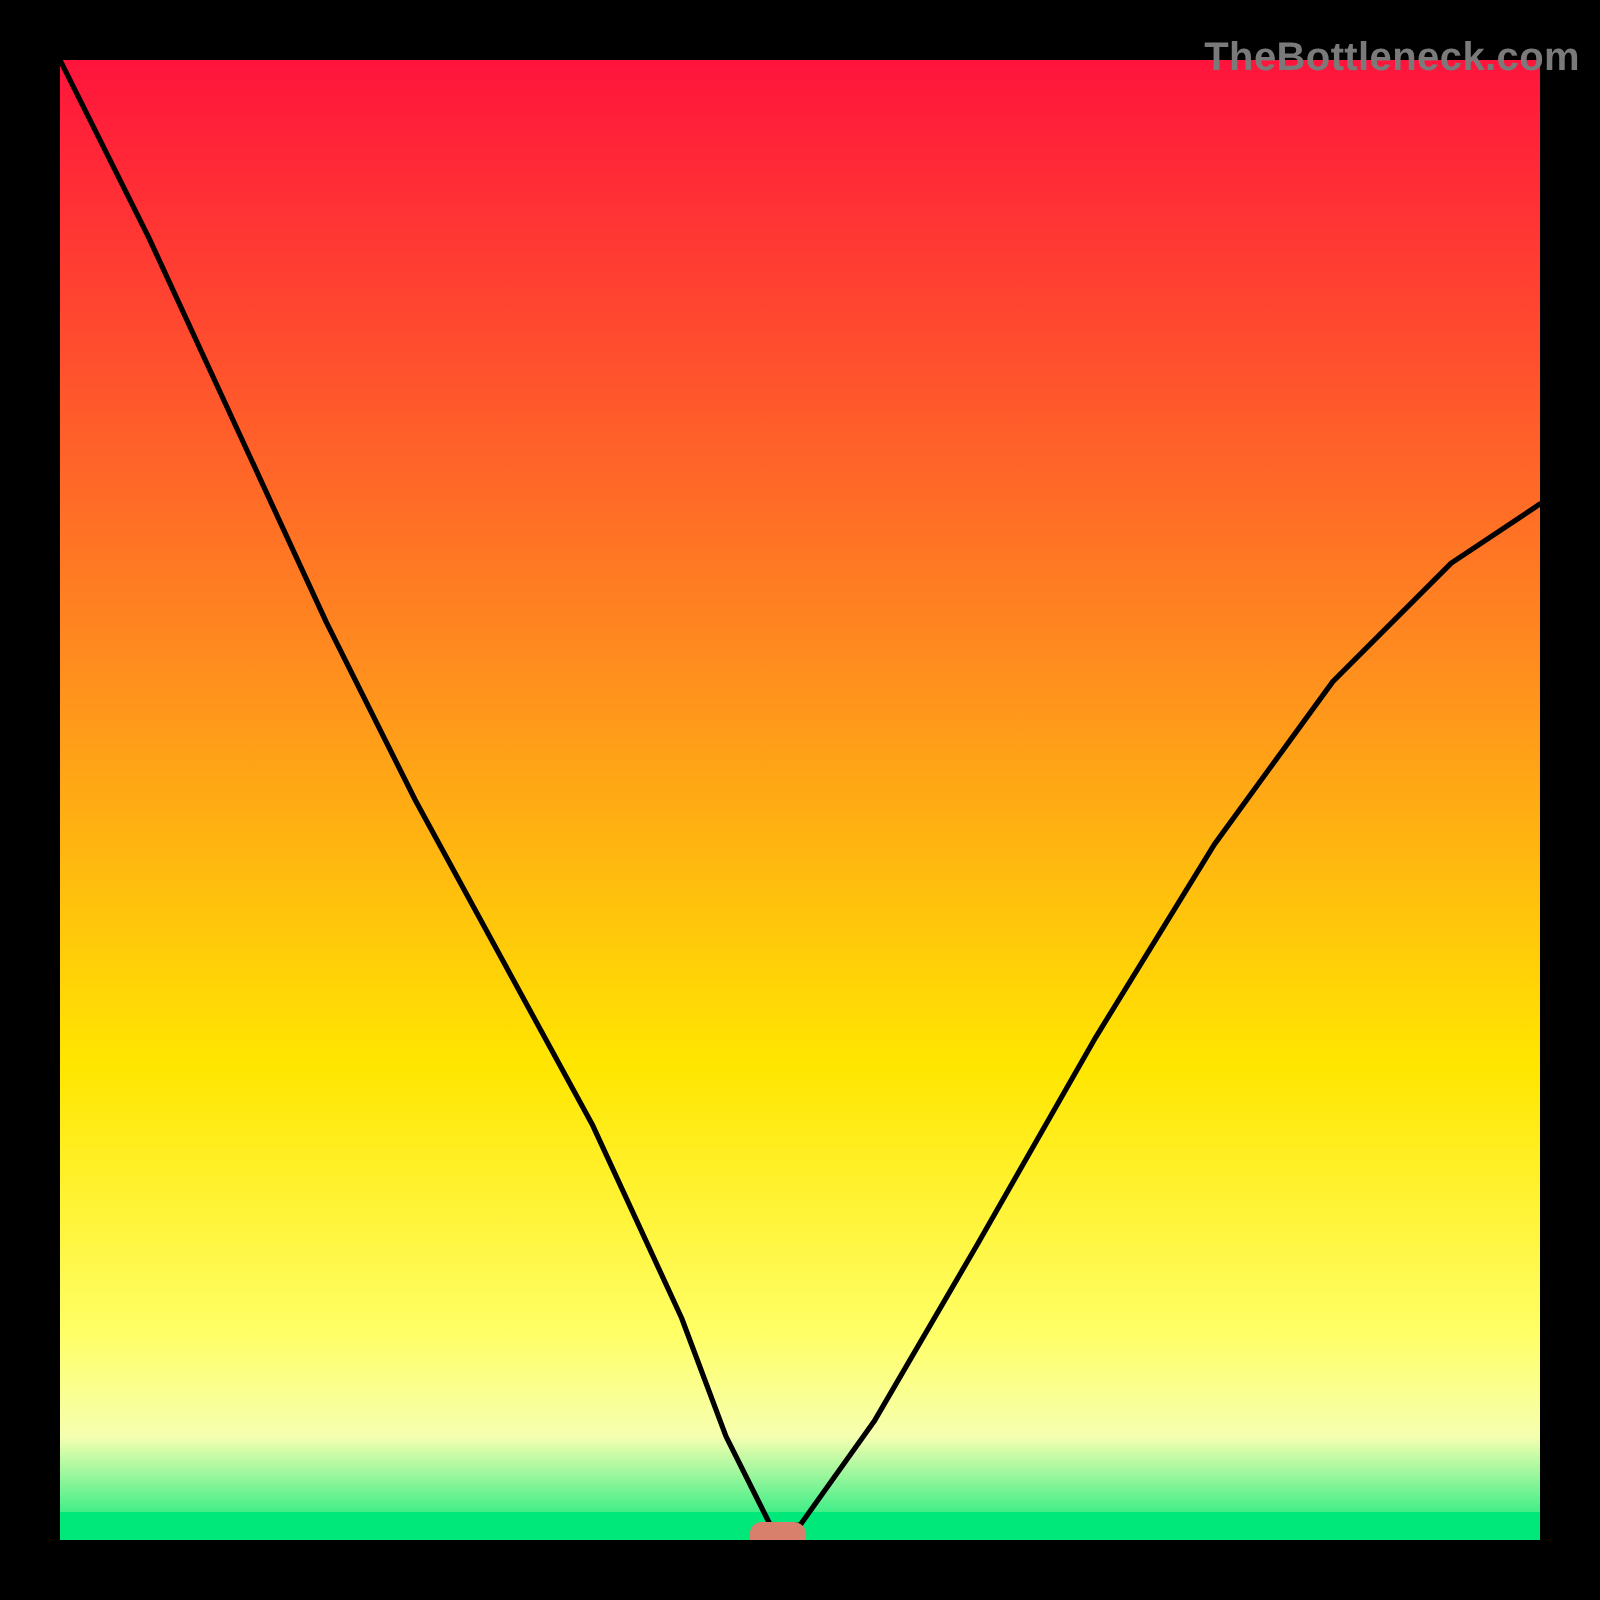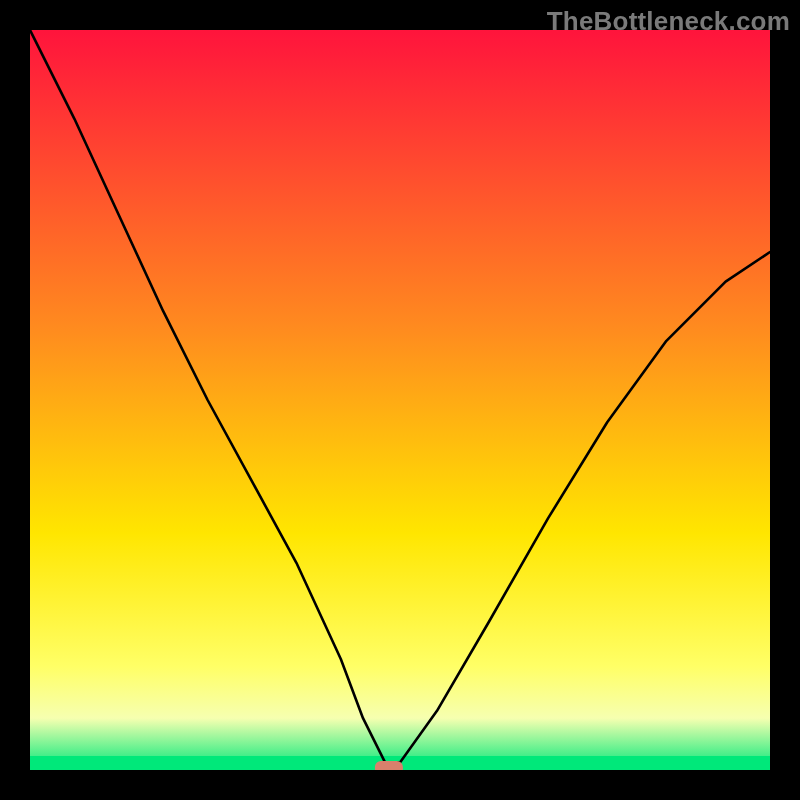--- a/index.html
+++ b/index.html
@@ -19,24 +19,24 @@
   .plot {
     position: absolute;
     left: 30px;
     top: 30px;
     width: 740px;
     height: 740px;
     overflow: hidden;
   }
   .watermark {
     position: absolute;
-    top: 6px;
+    top: 18px;
     right: 10px;
     font-family: Arial, Helvetica, sans-serif;
-    font-size: 26px;
+    font-size: 20px;
     font-weight: 600;
     color: #7a7a7a;
     letter-spacing: 0.2px;
     user-select: none;
   }
   svg { display: block; }
 </style>
 </head>
 <body>
 

